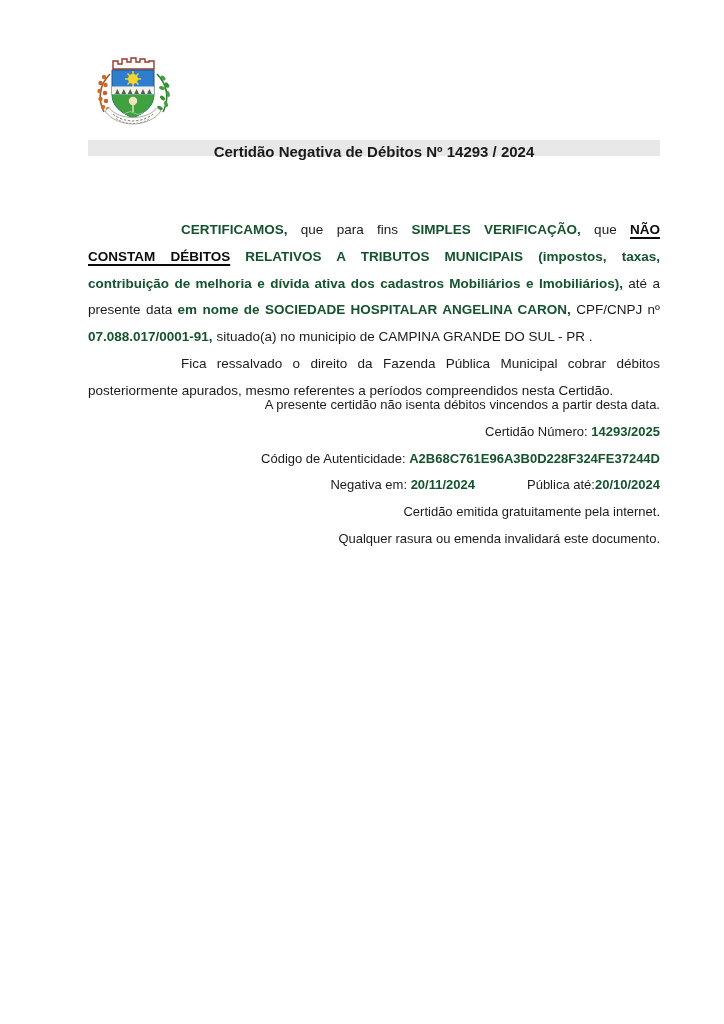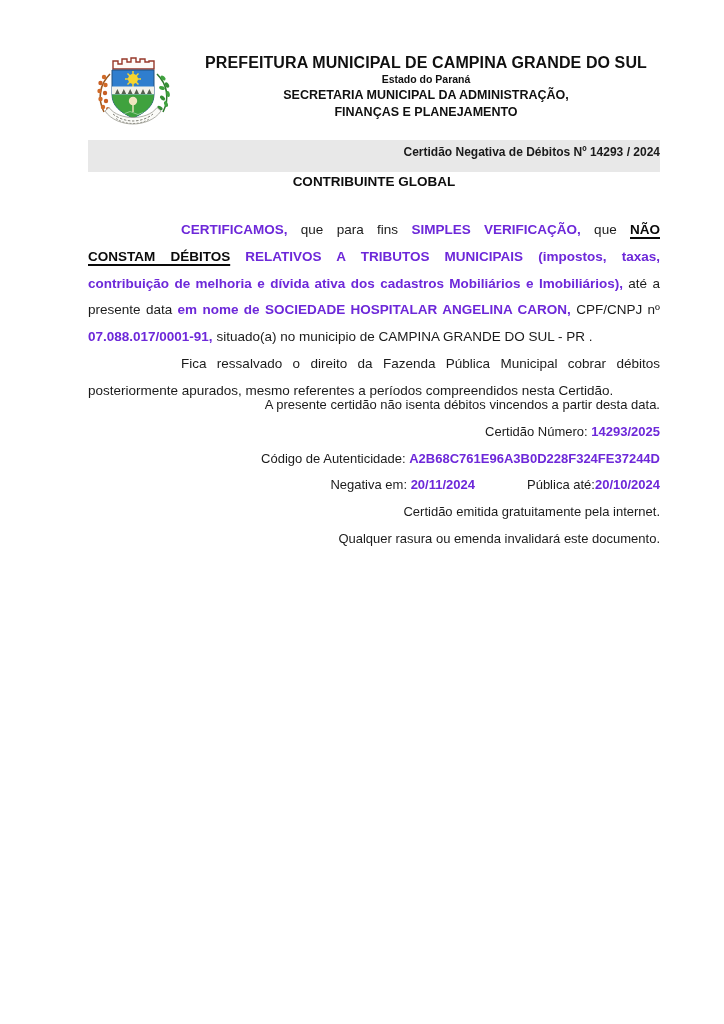--- a/index.html
+++ b/index.html
@@ -6,27 +6,27 @@
   .page{
     position:relative;width:724px;height:1024px;background:#ffffff;overflow:hidden;
     font-family:"Liberation Sans", sans-serif;color:#161616;
   }
   .coat{position:absolute;left:94px;top:54px;width:80px;height:80px;}
   .header-text{position:absolute;left:170px;top:53px;width:512px;text-align:center;font-weight:bold;color:#101010;}
   .h-title{font-size:16px;line-height:19px;letter-spacing:0.1px;}
   .h-state{font-size:10.5px;line-height:15px;}
   .h-dept{font-size:12.5px;line-height:17px;}
   .title-bar{
-    position:absolute;left:88px;top:140px;width:572px;height:32px;background:#e8e8e8;
-    text-align:right;font-weight:bold;font-size:12px;line-height:24px;color:#1a1a1a;
+    position:absolute;left:88px;top:140px;width:572px;height:16px;background:#e8e8e8;
+    text-align:center;font-weight:bold;font-size:15px;line-height:24px;color:#1a1a1a;
   }
   .subject{position:absolute;left:88px;top:174px;width:572px;text-align:center;font-weight:bold;font-size:13.5px;color:#0e0e0e;}
   .body-text{position:absolute;left:88px;top:217px;width:572px;font-size:13.5px;line-height:26.8px;text-align:justify;color:#1b1b1b;}
   .para{margin:0;text-indent:93px;}
-  .b{font-weight:bold;color:#6d28d9;}
+  .b{font-weight:bold;color:#14532d;}
   .bu{font-weight:bold;color:#0a0a0a;text-decoration:underline;text-decoration-thickness:1.5px;text-underline-offset:3px;}
   .details{position:absolute;left:93px;top:392px;width:567px;font-size:13px;color:#1b1b1b;text-align:right;}
   .dline{line-height:26.8px;white-space:nowrap;}
   .valid-gap{margin-left:52px;}
 </style>
 </head>
 <body>
 
 <div class="page">
 
@@ -86,32 +86,25 @@
       </g>
     </g>
 
     <g>
       <path d="M11,57 c6,9 18,13 28,13 c10,0 22,-4 28,-13 l-4,-3.5 c-5,7 -15,10 -24,10 c-9,0 -19,-3 -24,-10 z" fill="#fbfbf8" stroke="#9a9a92" stroke-width="0.8"></path>
       <path d="M19,60 c6,5 14,7 20,7 c6,0 14,-2 20,-7" fill="none" stroke="#83837b" stroke-width="1" stroke-dasharray="2.5 1.6"></path>
       <path d="M22,64.5 c5,3.5 11,5 17,5 c6,0 12,-1.5 17,-5" fill="none" stroke="#8d8d85" stroke-width="0.9" stroke-dasharray="2 1.6"></path>
     </g>
   </svg>
 
-  <div class="header-text">
-    <div class="h-title">PREFEITURA MUNICIPAL DE CAMPINA GRANDE DO SUL</div>
-    <div class="h-state">Estado do Paraná</div>
-    <div class="h-dept">SECRETARIA MUNICIPAL DA ADMINISTRAÇÃO,</div>
-    <div class="h-dept">FINANÇAS E PLANEJAMENTO</div>
-  </div>
 
   <div class="title-bar">
     <span>Certidão Negativa de Débitos Nº 14293 / 2024</span>
   </div>
 
-  <div class="subject">CONTRIBUINTE GLOBAL</div>
 
   <div class="body-text">
     <p class="para"><span class="b">CERTIFICAMOS,</span><span> que para fins </span><span class="b">SIMPLES VERIFICAÇÃO,</span><span> que </span><span class="bu">NÃO CONSTAM DÉBITOS</span><span class="b"> RELATIVOS A TRIBUTOS MUNICIPAIS (impostos, taxas, contribuição de melhoria e dívida ativa dos cadastros Mobiliários e Imobiliários),</span><span> até a presente data </span><span class="b">em nome de SOCIEDADE HOSPITALAR ANGELINA CARON,</span><span> CPF/CNPJ nº </span><span class="b">07.088.017/0001-91,</span><span> situado(a) no municipio de CAMPINA GRANDE DO SUL - PR .</span></p>
     <p class="para">Fica ressalvado o direito da Fazenda Pública Municipal cobrar débitos posteriormente apurados, mesmo referentes a períodos compreendidos nesta Certidão.</p>
   </div>
 
   <div class="details">
     <div class="dline">A presente certidão não isenta débitos vincendos a partir desta data.</div>
     <div class="dline"><span>Certidão Número: </span><span class="b">14293/2025</span></div>
     <div class="dline"><span>Código de Autenticidade: </span><span class="b">A2B68C761E96A3B0D228F324FE37244D</span></div>

